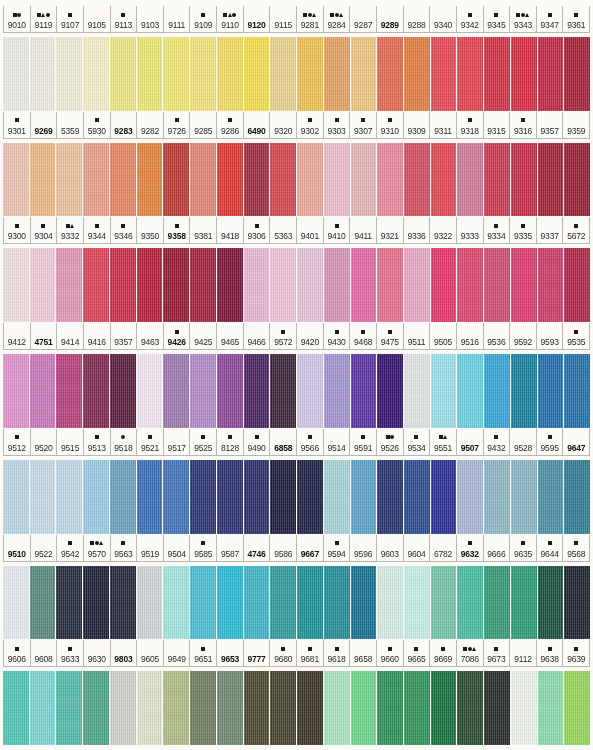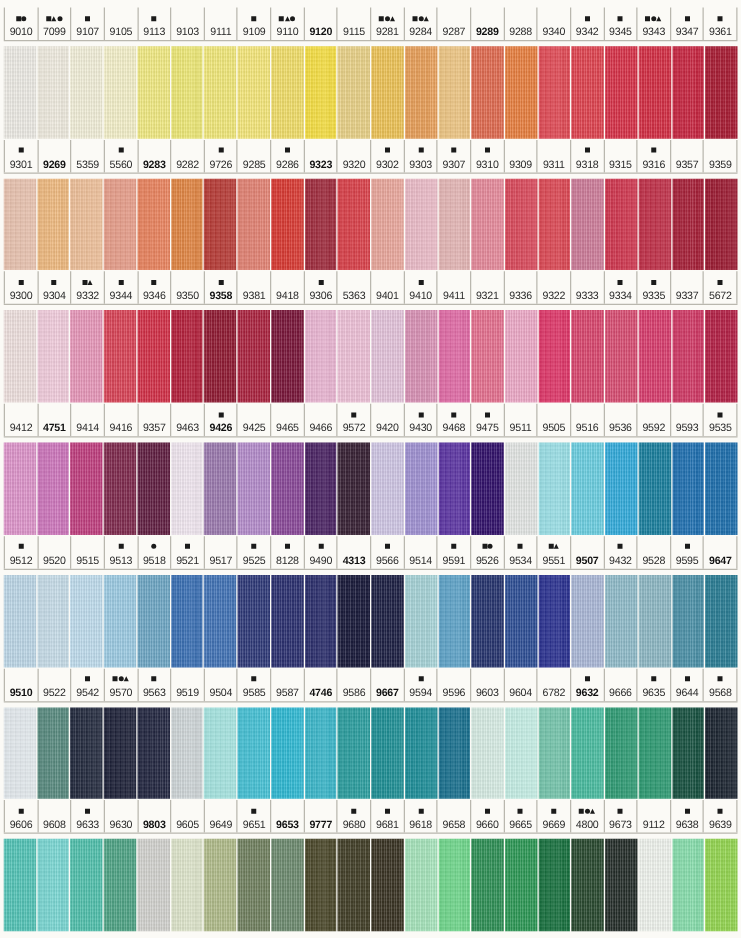--- a/index.html
+++ b/index.html
@@ -99,21 +99,21 @@
             <span class="sym ci"></span>
           </div>
           <div class="code">9010</div>
         </div>
         <div class="lcell">
           <div class="syms">
             <span class="sym sq"></span>
             <span class="sym tr"></span>
             <span class="sym ci"></span>
           </div>
-          <div class="code">7099</div>
+          <div class="code">9119</div>
         </div>
         <div class="lcell">
           <div class="syms">
             <span class="sym sq"></span>
           </div>
           <div class="code">9107</div>
         </div>
         <div class="lcell">
           <div class="syms"></div>
           <div class="code">9105</div>
@@ -301,21 +301,21 @@
           <div class="code bold">9269</div>
         </div>
         <div class="lcell">
           <div class="syms"></div>
           <div class="code">5359</div>
         </div>
         <div class="lcell">
           <div class="syms">
             <span class="sym sq"></span>
           </div>
-          <div class="code">5560</div>
+          <div class="code">5930</div>
         </div>
         <div class="lcell">
           <div class="syms"></div>
           <div class="code bold">9283</div>
         </div>
         <div class="lcell">
           <div class="syms"></div>
           <div class="code">9282</div>
         </div>
         <div class="lcell">
@@ -329,21 +329,21 @@
           <div class="code">9285</div>
         </div>
         <div class="lcell">
           <div class="syms">
             <span class="sym sq"></span>
           </div>
           <div class="code">9286</div>
         </div>
         <div class="lcell">
           <div class="syms"></div>
-          <div class="code bold">9323</div>
+          <div class="code bold">6490</div>
         </div>
         <div class="lcell">
           <div class="syms"></div>
           <div class="code">9320</div>
         </div>
         <div class="lcell">
           <div class="syms">
             <span class="sym sq"></span>
           </div>
           <div class="code">9302</div>
@@ -874,21 +874,21 @@
           <div class="code">8128</div>
         </div>
         <div class="lcell">
           <div class="syms">
             <span class="sym sq"></span>
           </div>
           <div class="code">9490</div>
         </div>
         <div class="lcell">
           <div class="syms"></div>
-          <div class="code bold">4313</div>
+          <div class="code bold">6858</div>
         </div>
         <div class="lcell">
           <div class="syms">
             <span class="sym sq"></span>
           </div>
           <div class="code">9566</div>
         </div>
         <div class="lcell">
           <div class="syms"></div>
           <div class="code">9514</div>
@@ -1280,21 +1280,21 @@
             <span class="sym sq"></span>
           </div>
           <div class="code">9669</div>
         </div>
         <div class="lcell">
           <div class="syms">
             <span class="sym sq"></span>
             <span class="sym ci"></span>
             <span class="sym tr"></span>
           </div>
-          <div class="code">4800</div>
+          <div class="code">7086</div>
         </div>
         <div class="lcell">
           <div class="syms">
             <span class="sym sq"></span>
           </div>
           <div class="code">9673</div>
         </div>
         <div class="lcell">
           <div class="syms"></div>
           <div class="code">9112</div>

